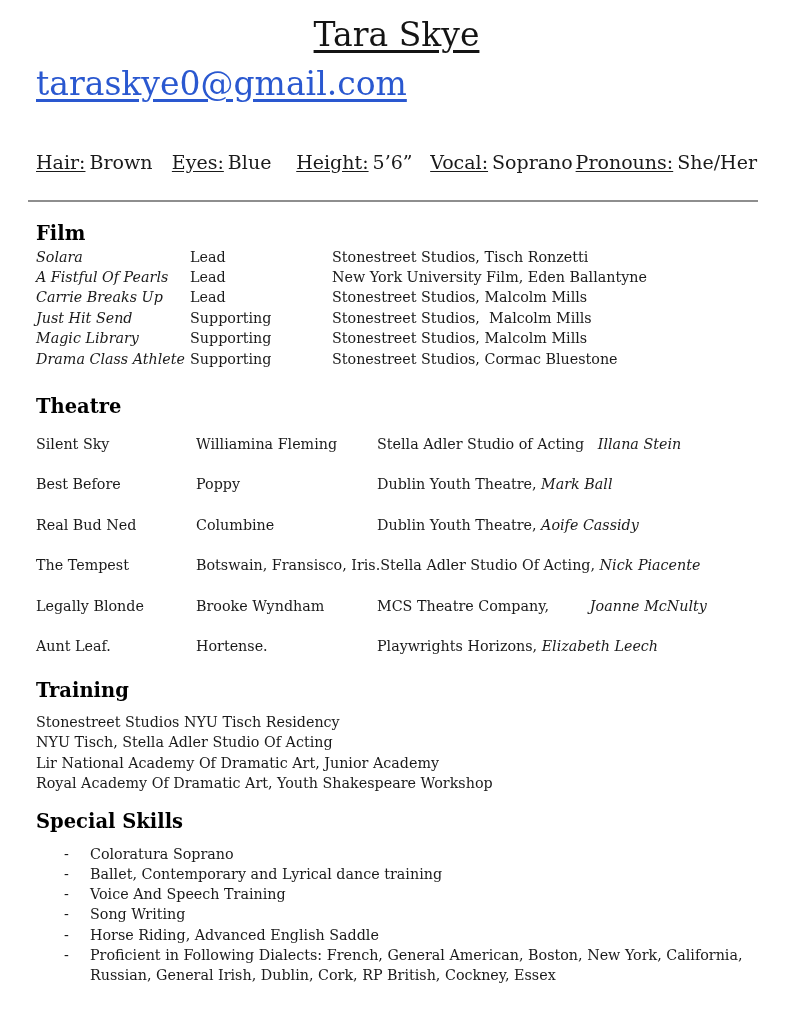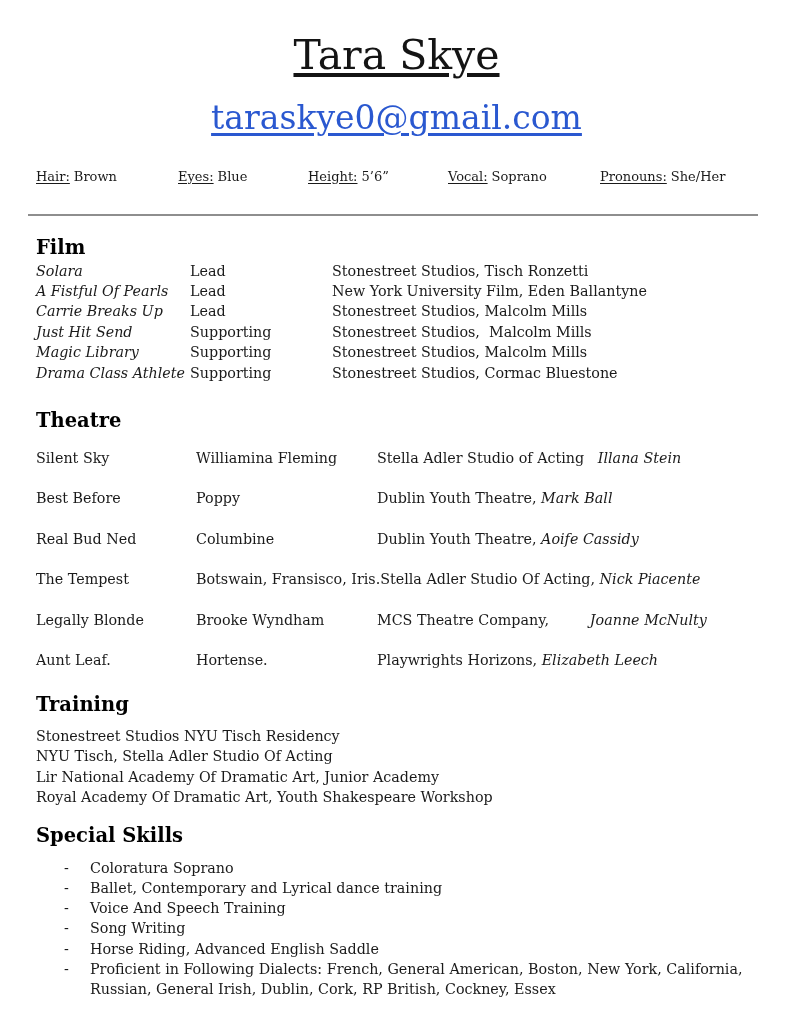--- a/index.html
+++ b/index.html
@@ -9,42 +9,42 @@
     width: 790px;
     height: 1024px;
     overflow: hidden;
     background: #ffffff;
     font-family: "DejaVu Serif", serif;
     color: #1a1a1a;
     padding: 14px 33px 10px 36px;
   }
   
   .name-title {
-    margin: 16px;
+    margin: 0;
     text-align: center;
-    font-size: 41px;
+    font-size: 33px;
     font-weight: 400;
     line-height: 1.25;
     color: #141414;
     text-decoration: underline;
     text-underline-offset: 4px;
   }
-  .email-line { text-align: center; margin-top: 16px; line-height: 1.25; }
+  .email-line { margin-top: 8px; line-height: 1.25; }
   .email-link {
     font-size: 33px;
     color: #2a58d0;
     text-decoration: underline;
     text-underline-offset: 4px;
     cursor: pointer;
   }
   
   .stats {
     display: flex;
-    margin-top: 28px;
-    font-size: 13px;
+    margin-top: 48px;
+    font-size: 19px;
     line-height: 19px;
     white-space: nowrap;
   }
   .stat-label { text-decoration: underline; text-underline-offset: 2px; }
   .stat-value { margin-left: 4px; }
   .rule {
     border: 0;
     border-top: 2px solid #8e8e8e;
     width: 730px;
     margin: 28px 0 0 -8px;

